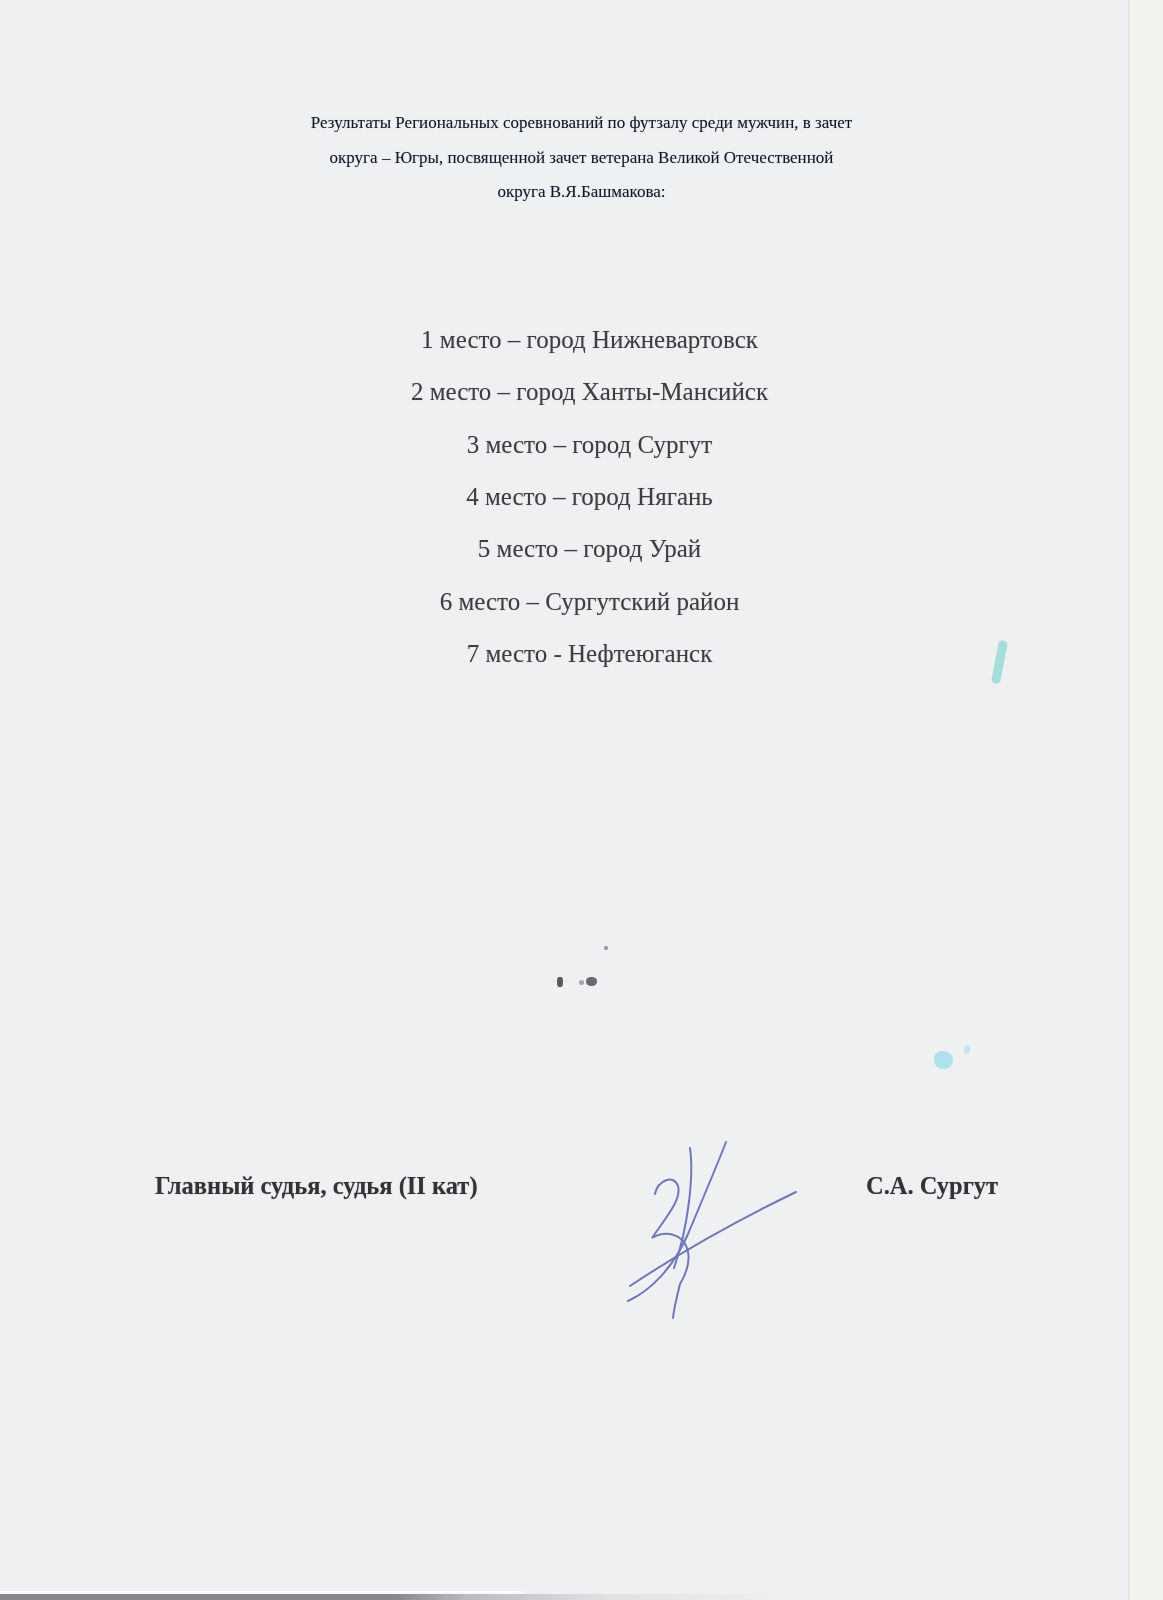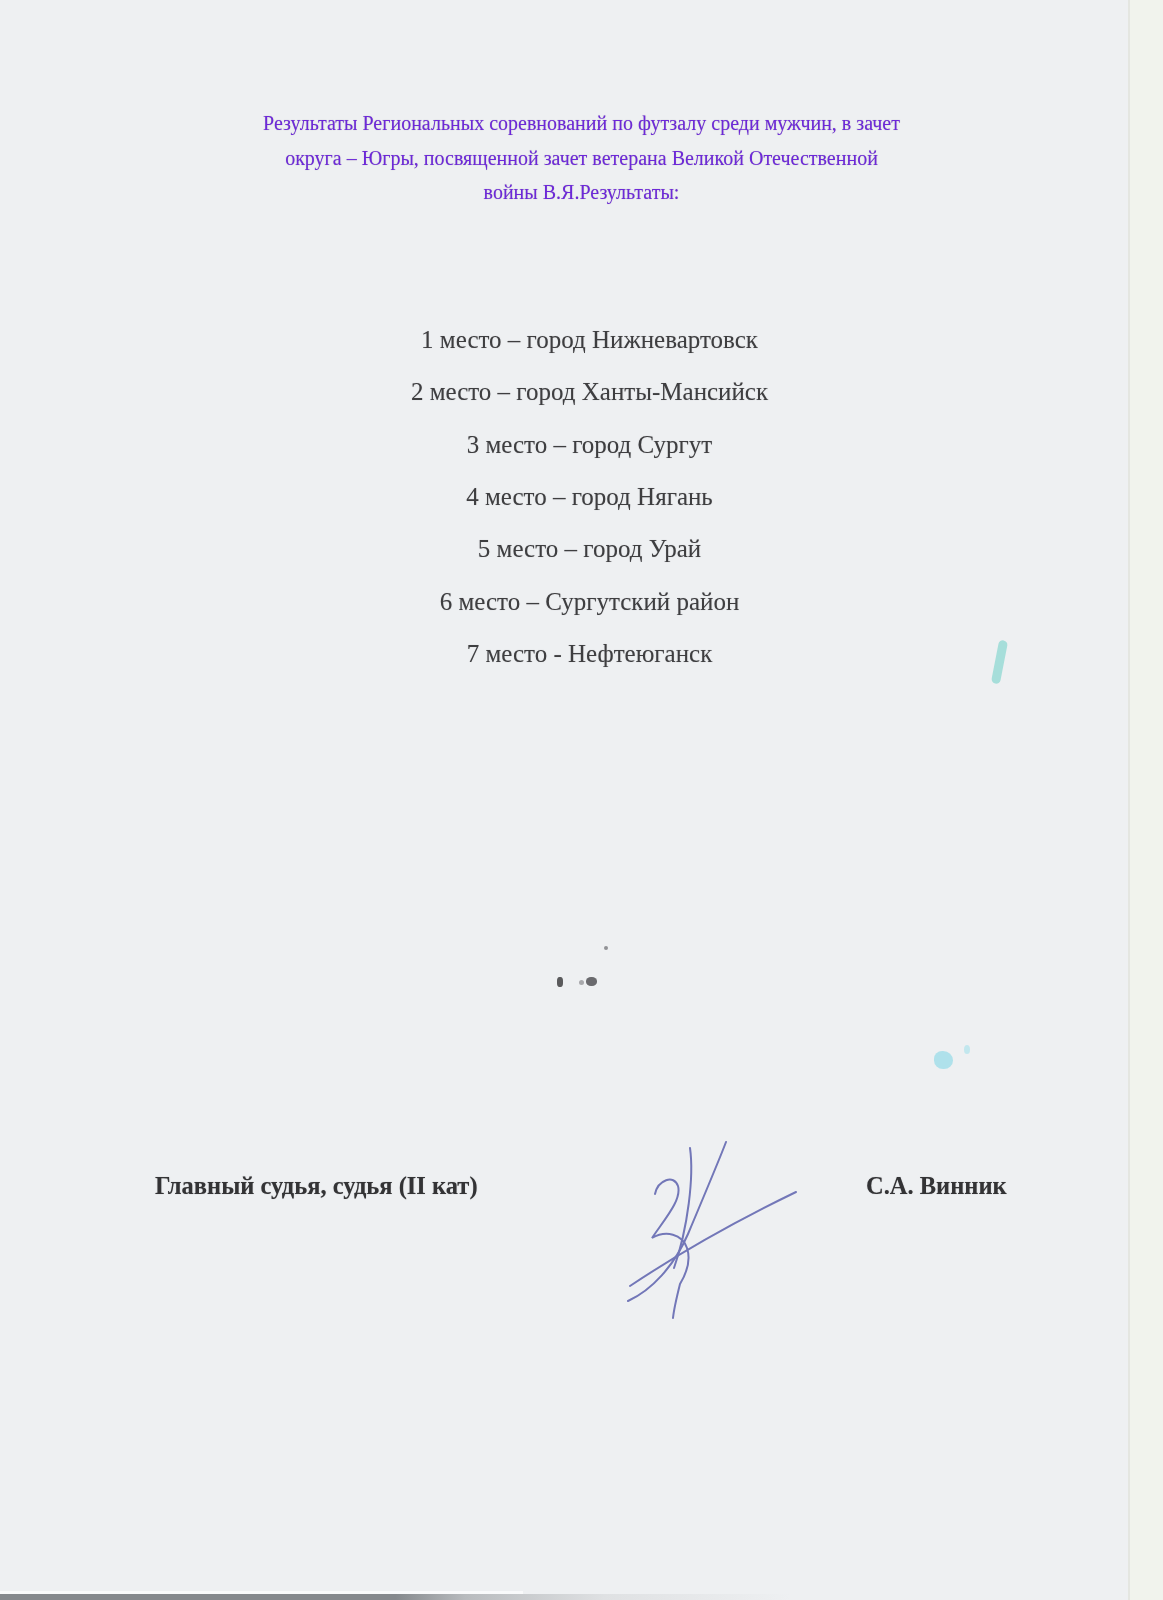--- a/index.html
+++ b/index.html
@@ -41,23 +41,23 @@
     height: 3px;
     background: #f9fafb;
   }
   .doc-title {
     position: absolute;
     top: 106px;
     left: 50%;
     transform: translateX(-50%);
     width: 880px;
     text-align: center;
-    font-size: 20px;
+    font-size: 17px;
     line-height: 34.5px;
-    color: #6d28d9;
+    color: #0f172a;
     text-shadow: 0 0 1px rgba(70,70,75,0.35);
   }
   .results-list {
     position: absolute;
     top: 314px;
     left: 8px;
     width: 1163px;
     text-align: center;
   }
   .result-item {
@@ -174,21 +174,21 @@
   }
 </style>
 </head>
 <body>
 
 <div class="scan-edge-right"></div>
 
 <div class="doc-title">
   <div>Результаты Региональных соревнований по футзалу среди мужчин, в зачет</div>
   <div>округа – Югры, посвященной зачет ветерана Великой Отечественной</div>
-  <div>войны В.Я.Результаты:</div>
+  <div>округа В.Я.Башмакова:</div>
 </div>
 
 <div class="results-list">
   <div class="result-item">1 место – город Нижневартовск</div>
   <div class="result-item">2 место – город Ханты-Мансийск</div>
   <div class="result-item">3 место – город Сургут</div>
   <div class="result-item">4 место – город Нягань</div>
   <div class="result-item">5 место – город Урай</div>
   <div class="result-item">6 место – Сургутский район</div>
   <div class="result-item">7 место - Нефтеюганск</div>
@@ -208,16 +208,16 @@
   <g fill="none" stroke="#5d62ae" stroke-width="2" stroke-linecap="round" opacity="0.85">
     <path d="M126,24 C120,40 104,78 88,116 C74,148 52,172 28,183"></path>
     <path d="M55,76 C58,62 74,56 78,68 C82,82 64,102 52,120 C66,112 82,116 87,130 C91,142 86,156 80,166 C77,178 74,190 73,200"></path>
     <path d="M90,30 C94,58 88,110 74,150"></path>
     <path d="M30,168 C72,140 134,104 196,74"></path>
   </g>
 </svg>
 
 <div class="footer-row">
   <div class="footer-left">Главный судья, судья (II кат)</div>
-  <div class="footer-right">С.А. Винник</div>
+  <div class="footer-right">С.А. Сургут</div>
 </div>
 
 <div class="scan-shadow-bottom"></div>
 
 </body></html>

